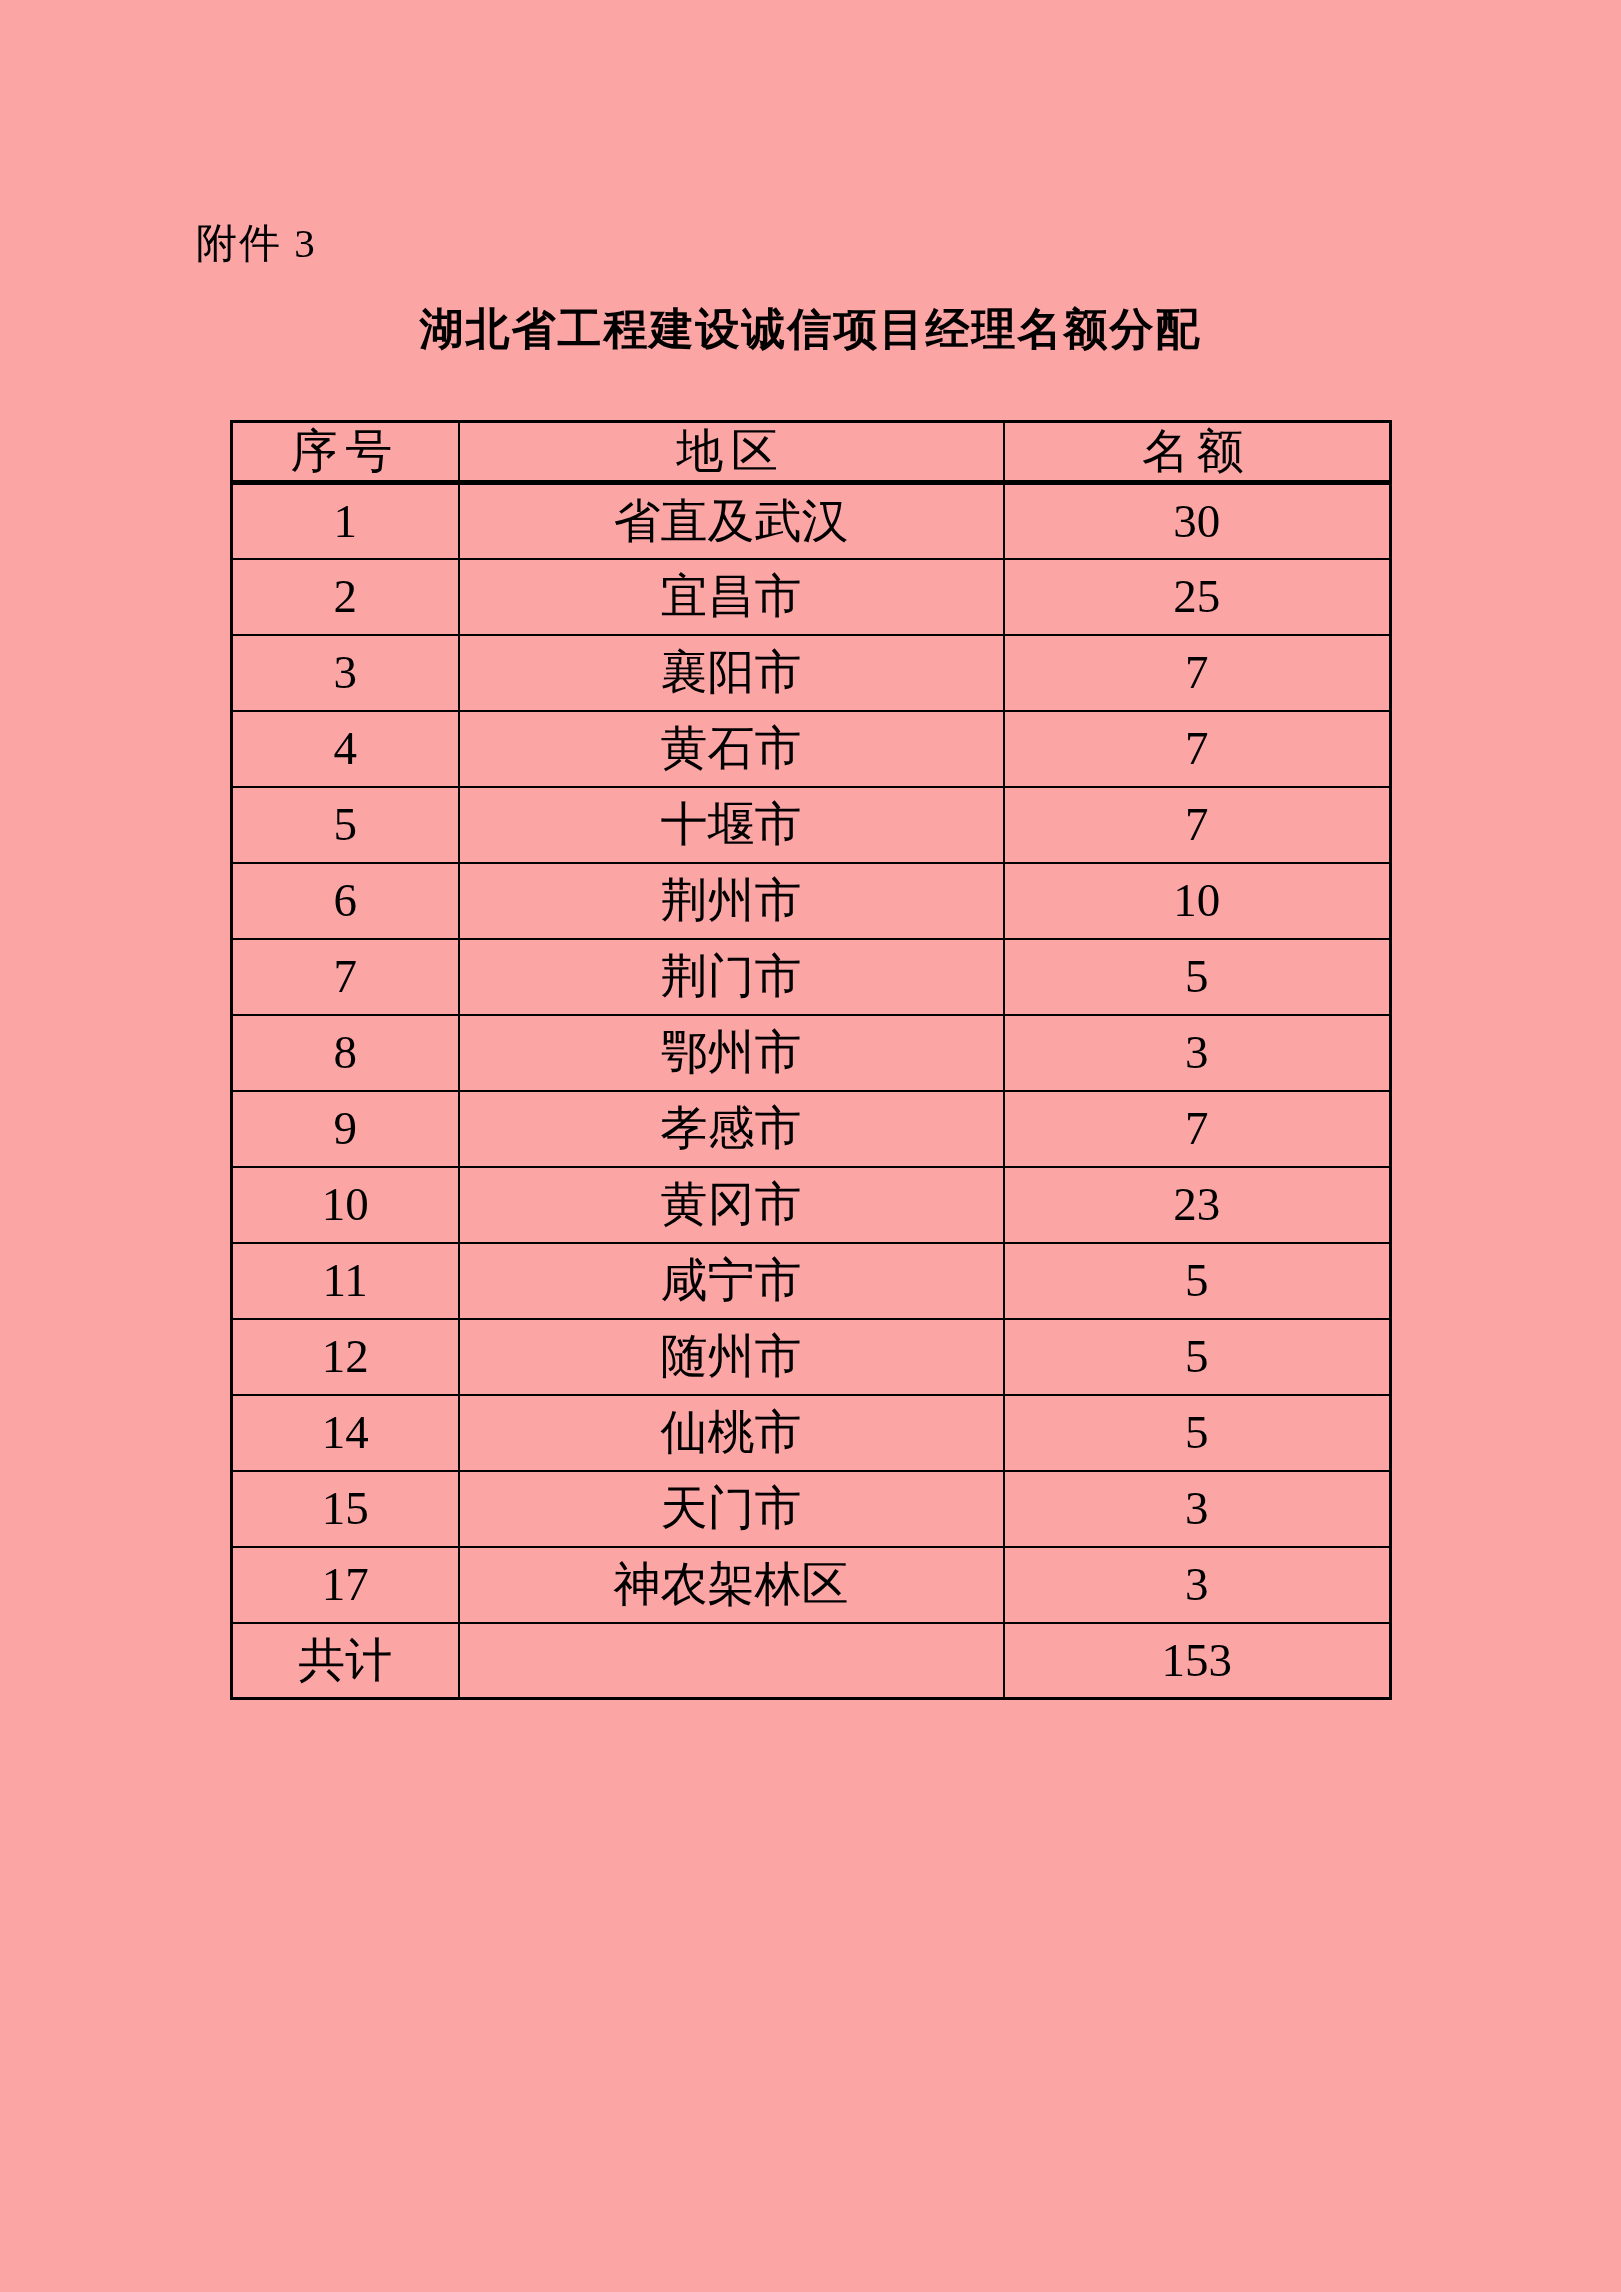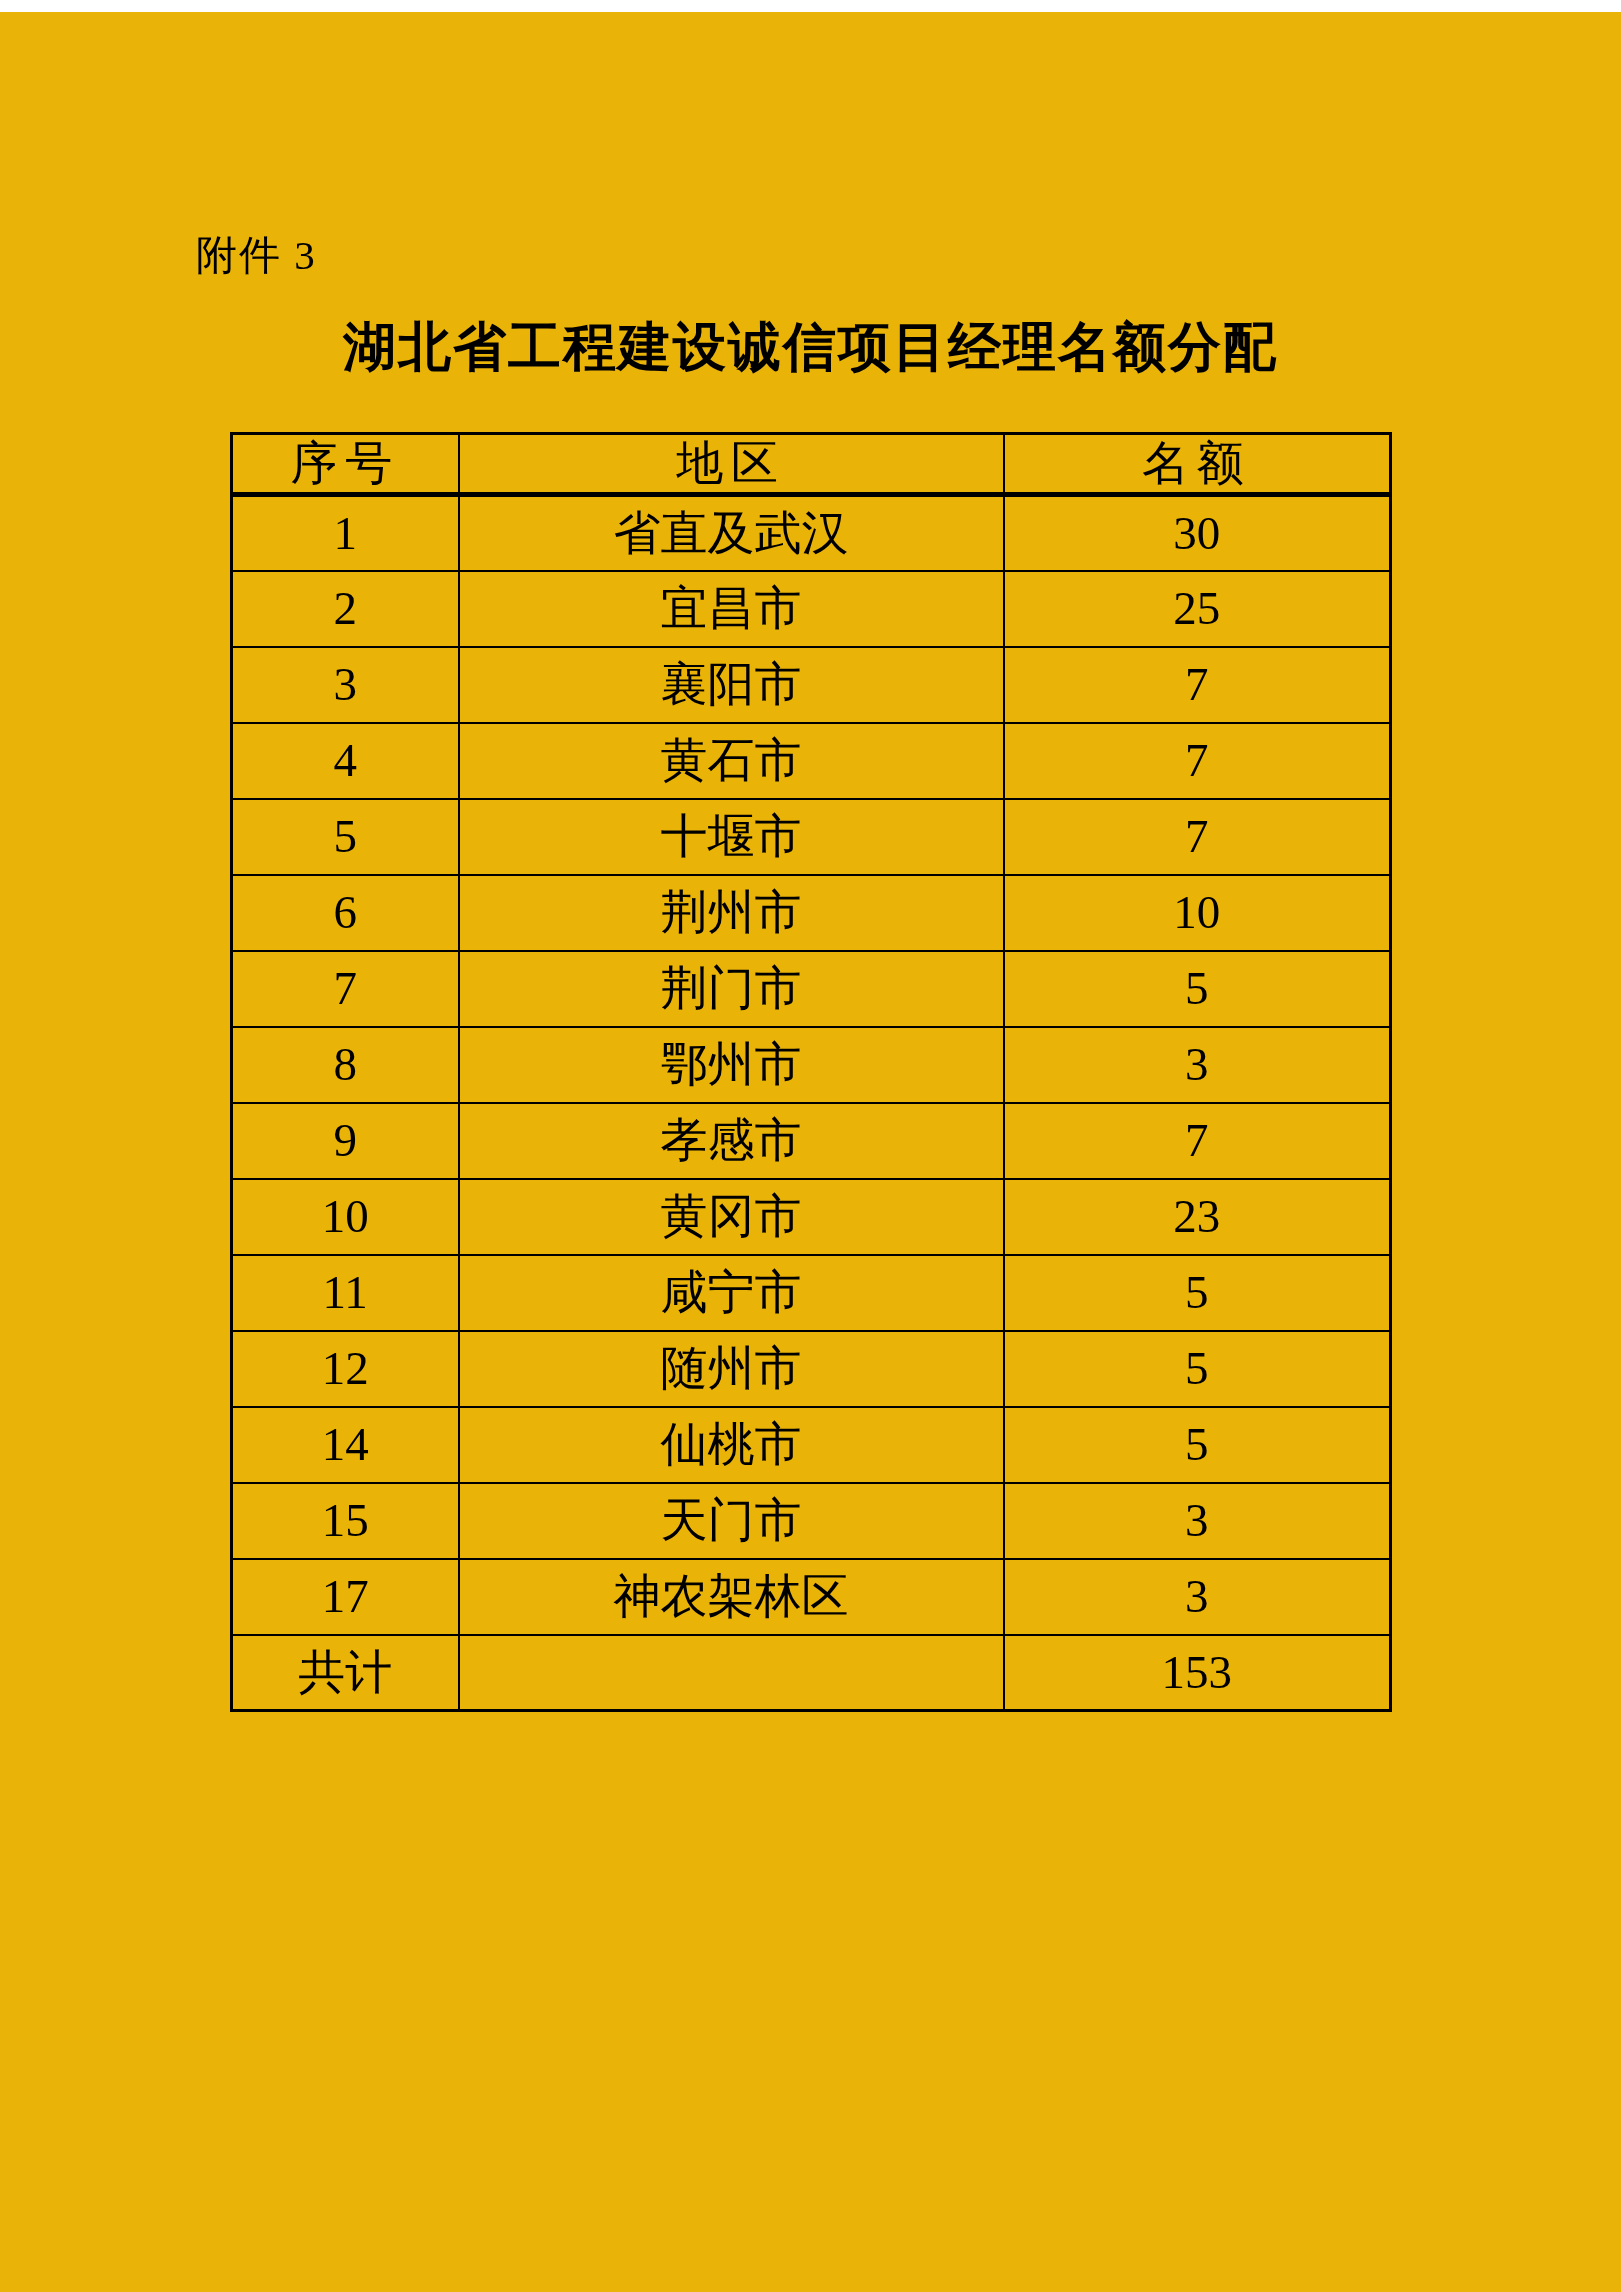--- a/index.html
+++ b/index.html
@@ -8,40 +8,39 @@
     position: relative;
     width: 1621px;
     height: 2293px;
     font-family: "Liberation Serif", "DejaVu Serif", serif;
     color: #000000;
     overflow: hidden;
   }
   .page {
     position: absolute;
     inset: 0;
-    background: #eab308;
-    margin-top: 12px;
+    background: #fca5a5;
   }
   .attachment-label {
     position: absolute;
     left: 196px;
     top: 216px;
     font-size: 41px;
     letter-spacing: 2px;
     font-family: "Liberation Serif", "DejaVu Serif", serif;
   }
   .doc-title {
     position: absolute;
     top: 300px;
     left: 0;
     width: 100%;
     text-align: center;
     font-family: "Liberation Sans", "DejaVu Sans", sans-serif;
     font-weight: bold;
-    font-size: 53px;
+    font-size: 44px;
     letter-spacing: 2px;
     white-space: nowrap;
   }
   table.quota-table {
     position: absolute;
     left: 230px;
     top: 420px;
     width: 1160px;
     border-collapse: collapse;
     table-layout: fixed;

